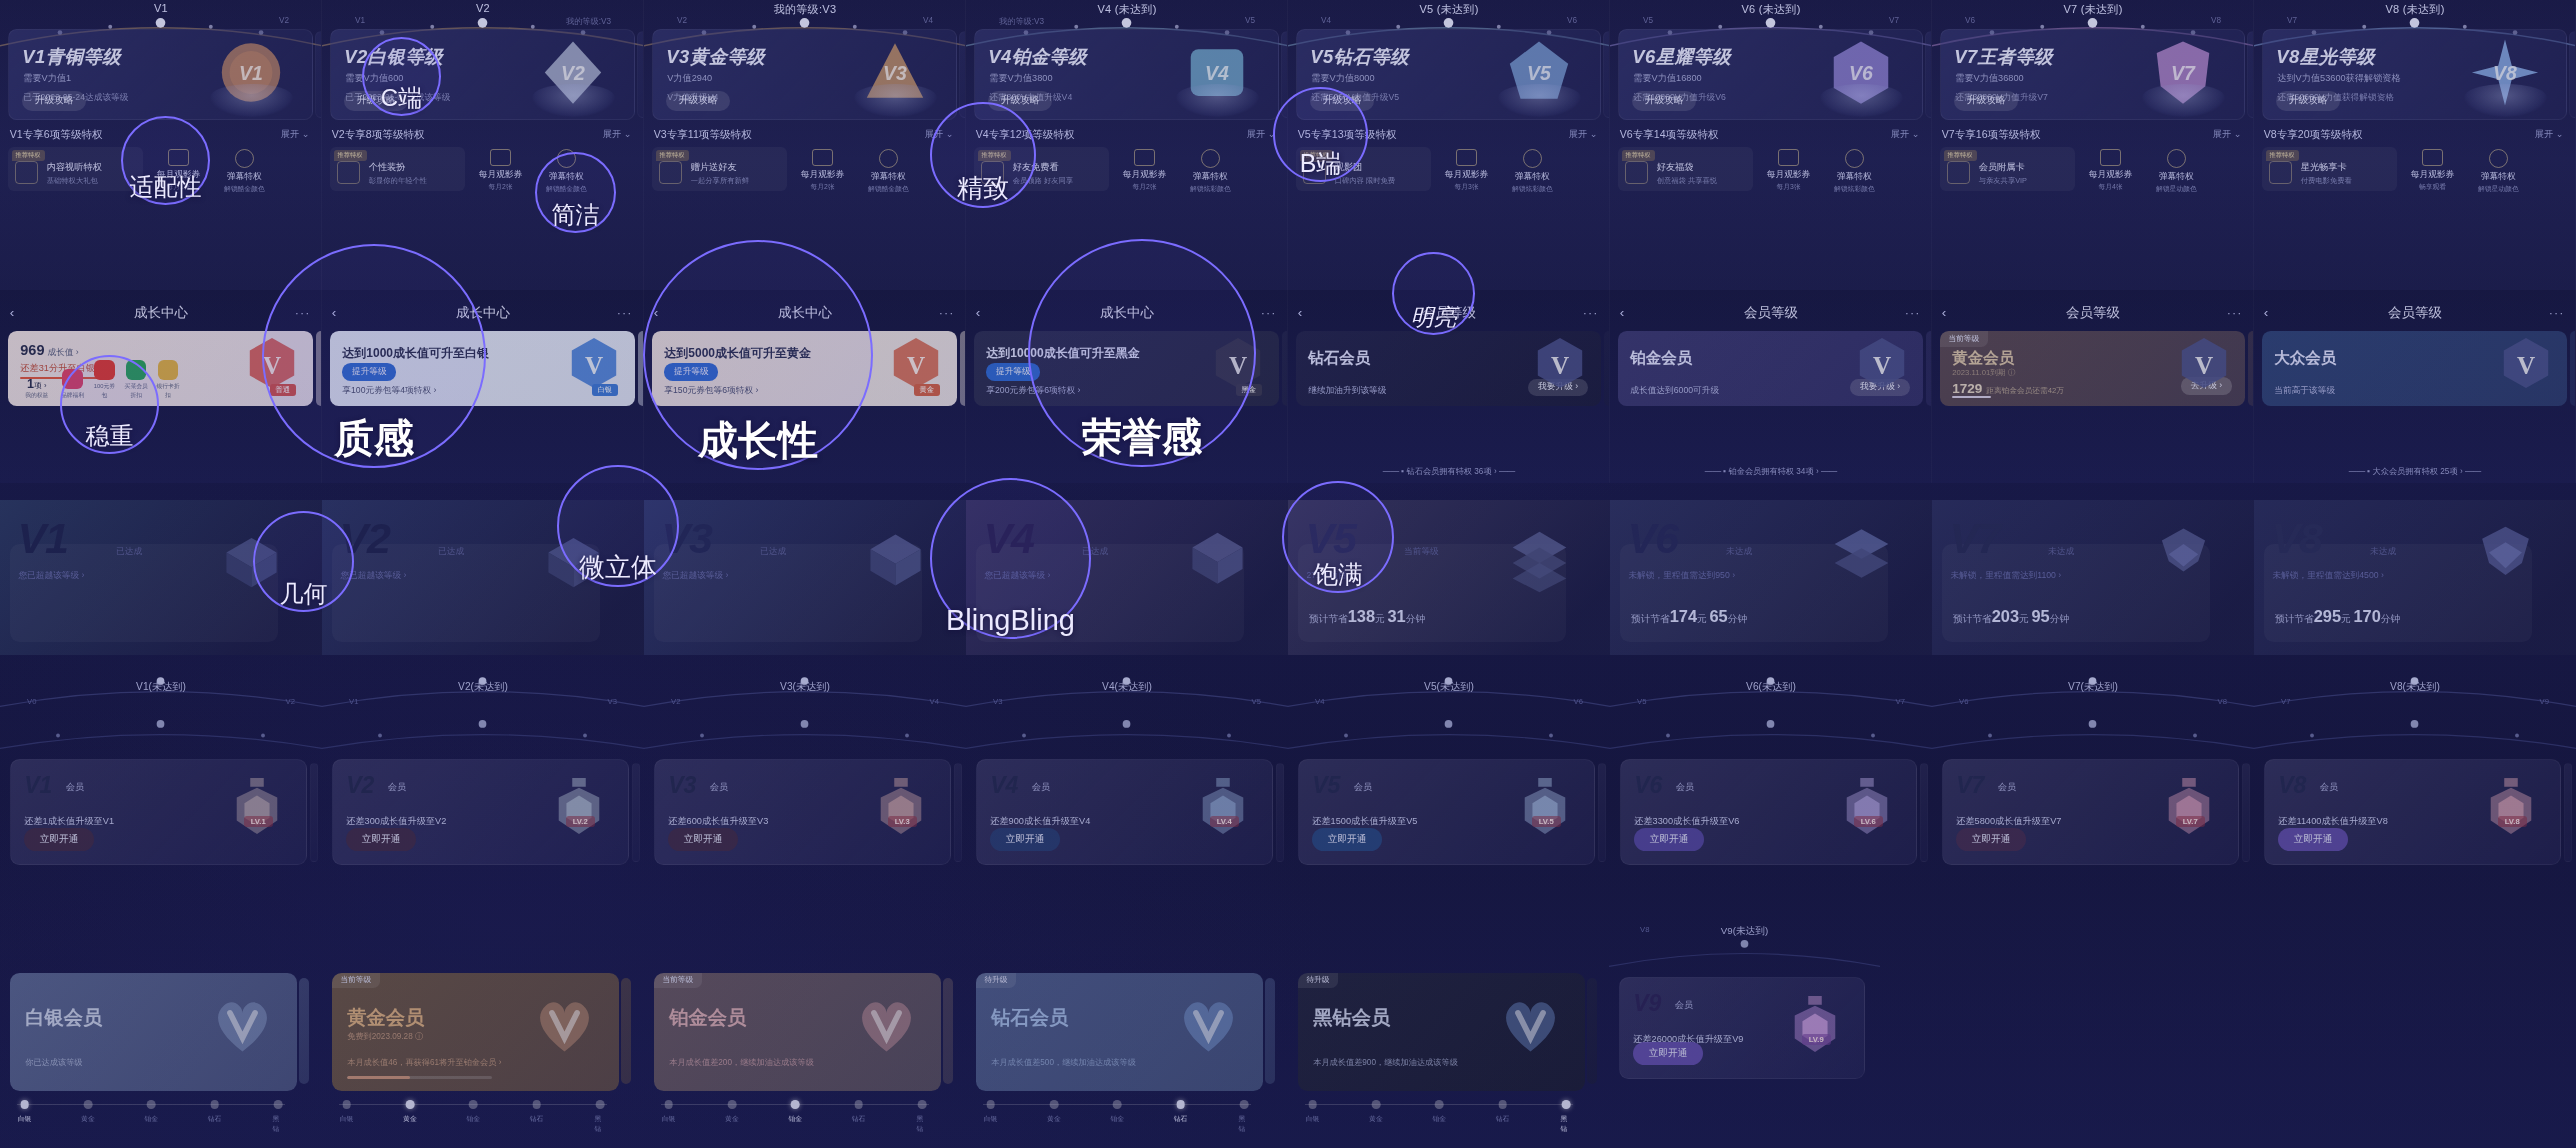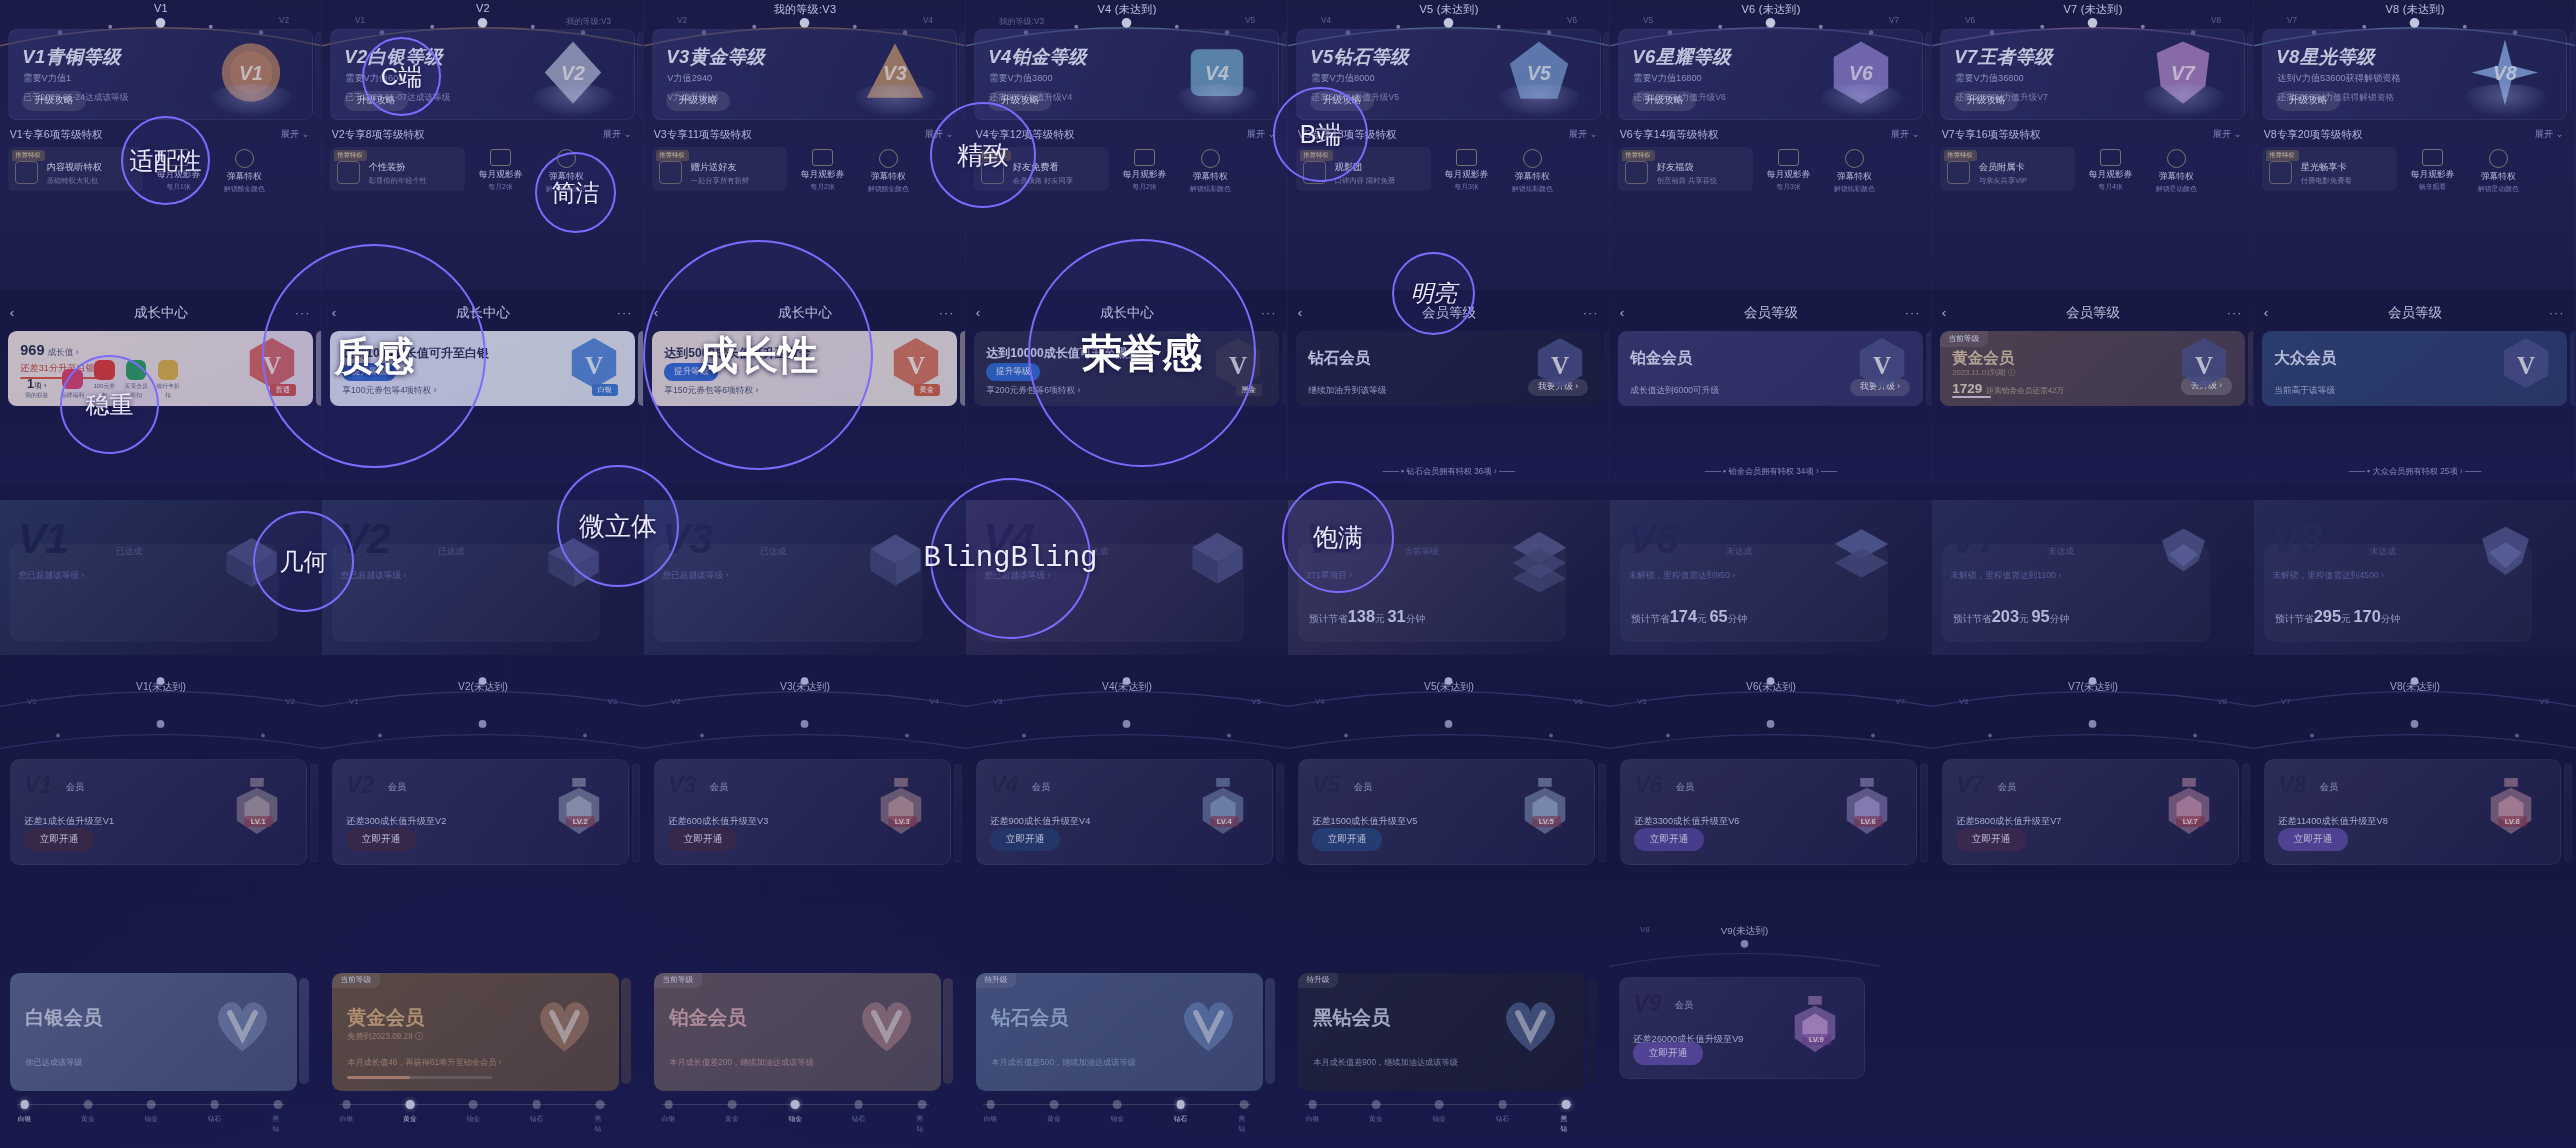--- a/index.html
+++ b/index.html
@@ -153,21 +153,21 @@
   .b-steps .dot{ position:absolute; top:1.9px; width:8.7px; height:8.7px; border-radius:50%;
                  background:rgba(255,255,255,.35); transform:translateX(-50%); }
   .b-steps .dot.on{ background:#e8eaff; box-shadow:0 0 5.8px rgba(255,255,255,.6); }
   .b-steps .cap{ position:absolute; top:15.5px; font-size:6.8px; color:#7f85bb; transform:translateX(-50%); }
   .b-steps .cap.on{ color:#e4e7ff; }
 
   
   .bubble {
     position:absolute; border-radius:50%;
     border:2.4px solid #7b6cff;
-    display:flex; align-items:center; justify-content:center;
+    display:flex; align-items:flex-end; justify-content:center;
     color:#eceaff; text-shadow:0 1px 5.8px rgba(20,15,60,.95);
     background:rgba(110,95,255,.055);
     z-index: 40; white-space:nowrap; font-weight:500;
   }
   .bubble.big { border-width:2.9px; color:#ffffff; font-weight:bold; }
 
   .overlay-fade { position:absolute; inset:0; pointer-events:none;
      background:linear-gradient(180deg, rgba(25,24,70,.18), rgba(22,22,66,.25)); z-index:30; }
 </style>
 </head>
@@ -1289,21 +1289,21 @@
       </div>
       <div class="bubble big" style="left: 1028px; top: 239px; width: 228px; height: 228px; font-size: 40px;">
         <span>荣誉感</span>
       </div>
       <div class="bubble" style="left: 253px; top: 511px; width: 101px; height: 101px; font-size: 24px;">
         <span>几何</span>
       </div>
       <div class="bubble" style="left: 557px; top: 465px; width: 122px; height: 122px; font-size: 26px;">
         <span>微立体</span>
       </div>
-      <div class="bubble" style="left: 930px; top: 478px; width: 161px; height: 161px; font-size: 29px; font-family: Liberation Mono, monospace;">
+      <div class="bubble" style="left: 930px; top: 478px; width: 161px; height: 161px; font-size: 29px;">
         <span>BlingBling</span>
       </div>
       <div class="bubble" style="left: 1282px; top: 481px; width: 112px; height: 112px; font-size: 25px;">
         <span>饱满</span>
       </div>
     </div>
 <div style="position: absolute; left: 1609px; top: 938px; width: 271px; height: 203px; z-index: 20;">
     <div style="position:absolute;top:0;left:0;width:271px;height:33px">
       <svg width="271" height="33" viewBox="0 0 280 34">
           <path d="M -4 30 Q 140 2 284 30" fill="none" stroke="#464d8c" stroke-width="1.2" opacity=".6"></path>

